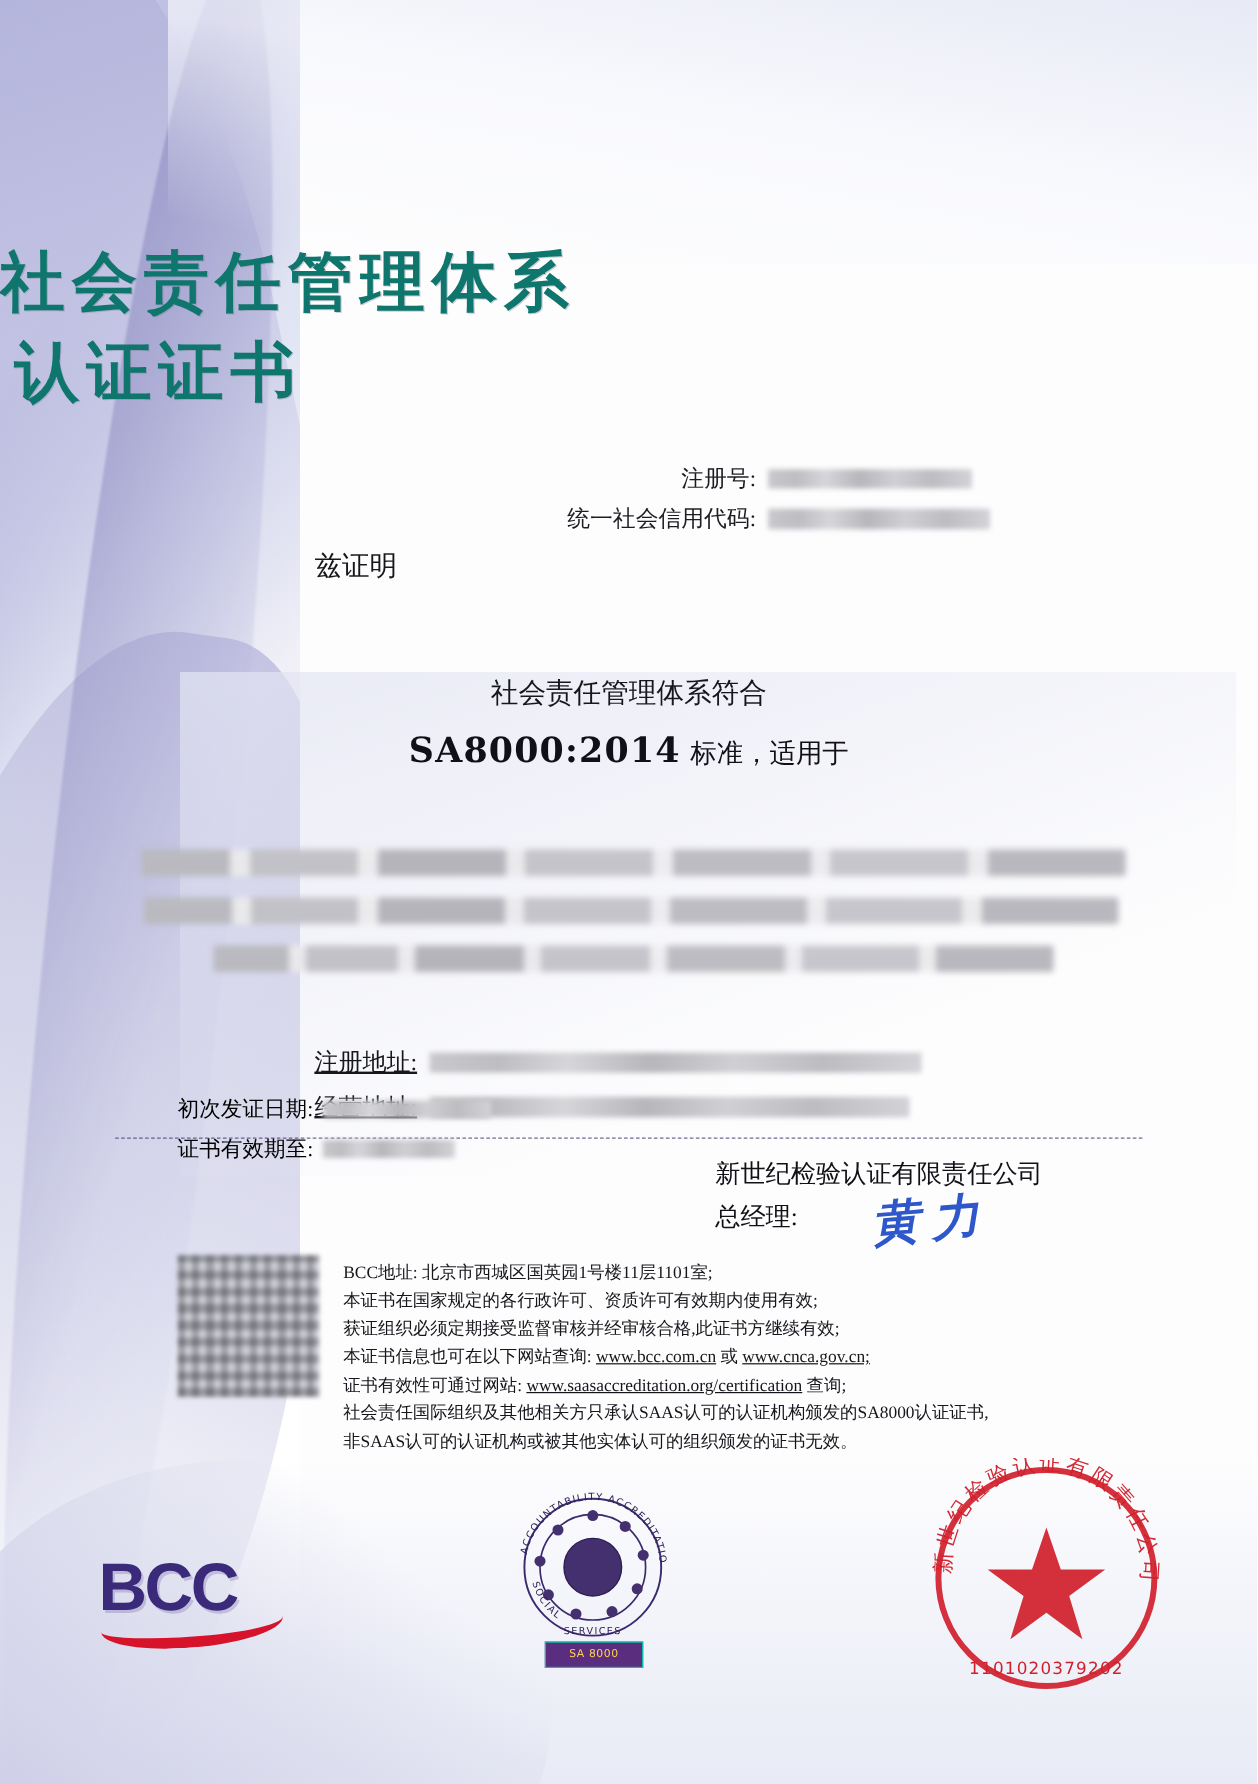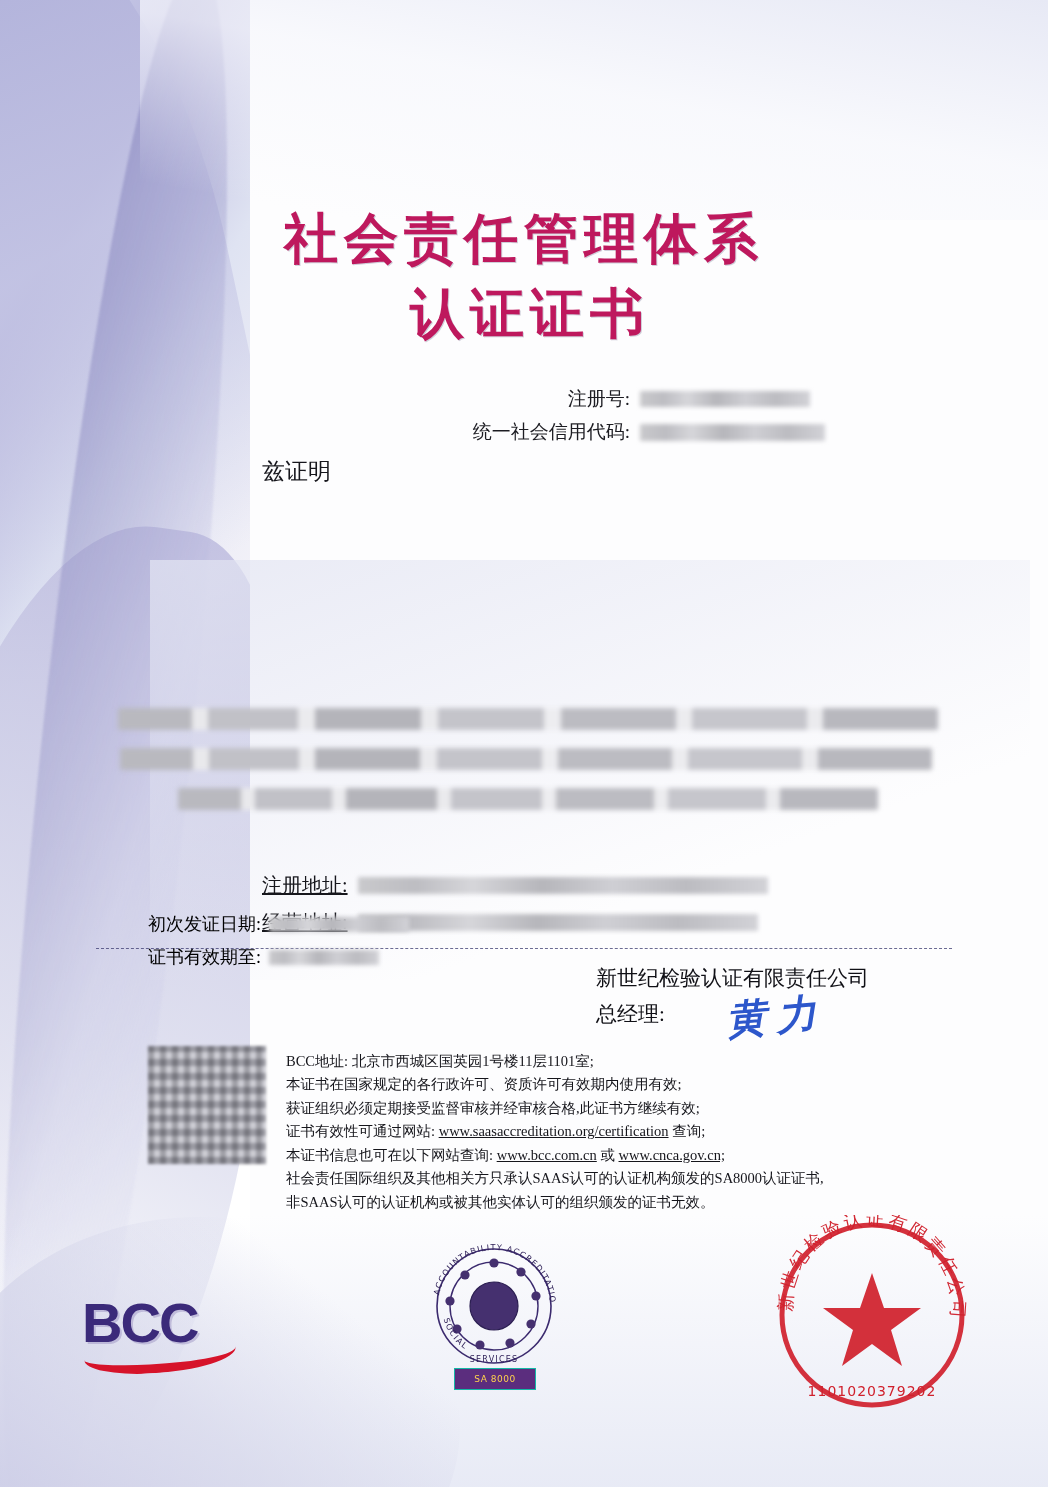--- a/index.html
+++ b/index.html
@@ -84,26 +84,26 @@
 
   
   .content {
     position: absolute;
     inset: 0;
   }
   .title {
     position: absolute;
     top: 205px;
     left: 0; right: 0;
-    text-align: center;
-    font-family: Liberation Serif, serif;
+    text-align: left;
+    font-family: Liberation Mono, monospace;
     font-weight: bold;
     font-size: 54px;
     letter-spacing: 6px;
-    color: #be185d;
+    color: #0f766e;
     line-height: 1.28;
     text-shadow: 1px 1px 0 rgba(120,120,150,.35);
   }
   .title .line2 {
     display: block;
     margin-top: 6px;
     padding-left: 12px;
   }
 
   .meta {
@@ -394,21 +394,25 @@
       </div>
       <div class="meta-row">
         <span class="meta-label">统一社会信用代码:</span>
         <span class="redact r2"></span>
       </div>
     </div>
 
     <div class="zheng">兹证明</div>
 
 
-
+    <div class="conform">社会责任管理体系符合</div>
+
+    <div class="standard">
+      <span class="std-code">SA8000:2014</span><span class="std-tail">标准，适用于</span>
+    </div>
 
     <div class="scope">
       <div class="scope-line l1"></div>
       <div class="scope-line l2"></div>
       <div class="scope-line l3"></div>
     </div>
 
     <div class="addresses">
       <div class="addr-row">
         <span class="addr-label">注册地址:</span>
@@ -441,30 +445,30 @@
 
     <div class="qr"></div>
 
     <div class="notes">
       <div>
         <span>BCC地址:</span>
         <span>北京市西城区国英园1号楼11层1101室;</span>
       </div>
       <div>本证书在国家规定的各行政许可、资质许可有效期内使用有效;</div>
       <div>获证组织必须定期接受监督审核并经审核合格,此证书方继续有效;</div>
-      <div>
-        <span>证书有效性可通过网站:</span>
-        <span class="u mono">www.saasaccreditation.org/certification</span>
-        <span>查询;</span>
-      </div>
       <div>
         <span>本证书信息也可在以下网站查询:</span>
         <span class="u mono">www.bcc.com.cn</span>
         <span>或</span>
         <span class="u mono">www.cnca.gov.cn;</span>
+      </div>
+      <div>
+        <span>证书有效性可通过网站:</span>
+        <span class="u mono">www.saasaccreditation.org/certification</span>
+        <span>查询;</span>
       </div>
       <div>社会责任国际组织及其他相关方只承认SAAS认可的认证机构颁发的SA8000认证证书,</div>
       <div>非SAAS认可的认证机构或被其他实体认可的组织颁发的证书无效。</div>
     </div>
 
     <div class="bcc-logo">
       <div class="bcc-text">BCC</div>
       <div class="bcc-swoosh"></div>
     </div>
 

